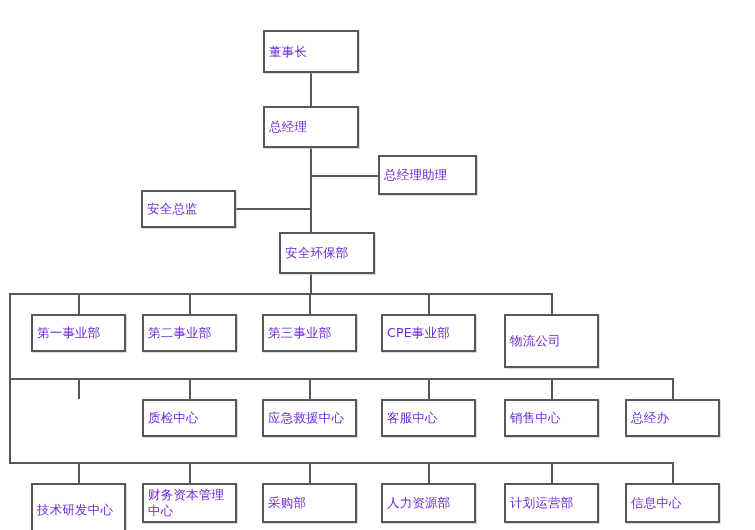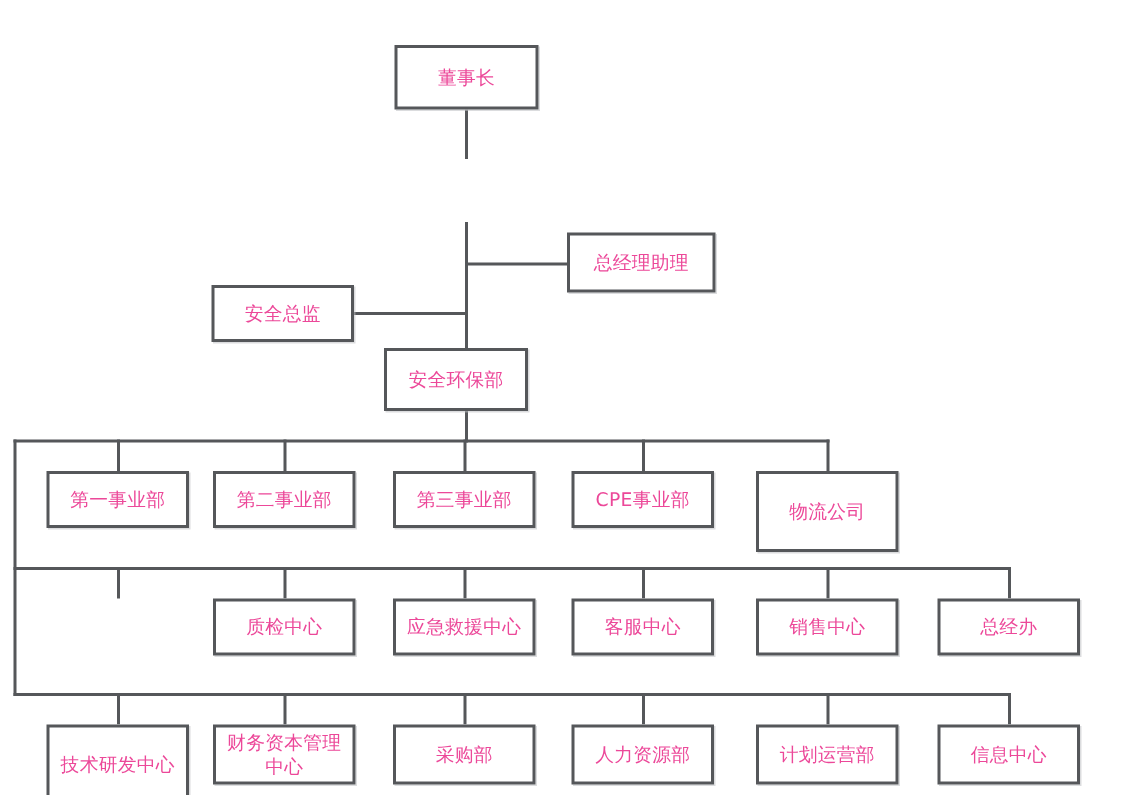--- a/index.html
+++ b/index.html
@@ -20,22 +20,21 @@
   }
   
   .node {
     position: absolute;
     box-sizing: border-box;
     border: 2px solid #55575a;
     background: #ffffff;
     display: flex;
     align-items: center;
     justify-content: center;
-    text-align: center;
-    color: #ec4899;
+    color: #6d28d9;
     font-size: 12.5px;
     line-height: 1.25;
     letter-spacing: 0.2px;
     padding: 2px 4px;
     z-index: 3;
     box-shadow: 1px 1px 0 rgba(190,192,195,0.55);
   }
   .node .node-label {
     display: block;
     width: 100%;
@@ -53,36 +52,39 @@
 <body>
 
 <div id="chart-root">
 
   <div class="node" style="left:263px; top:30px; width:96px; height:43px;">
     <span class="node-label">董事长</span>
   </div>
 
   <div class="line v" style="left:310px; top:73px; height:33px;"></div>
 
+  <div class="node" style="left:263px; top:106px; width:96px; height:42px;">
+    <span class="node-label">总经理</span>
+  </div>
 
   <div class="line v" style="left:310px; top:148px; height:84px;"></div>
 
   <div class="line h" style="left:310px; top:175px; width:68px;"></div>
 
   <div class="node" style="left:378px; top:155px; width:99px; height:40px;">
     <span class="node-label">总经理助理</span>
   </div>
 
   <div class="line h" style="left:236px; top:208px; width:76px;"></div>
 
   <div class="node" style="left:141px; top:190px; width:95px; height:38px;">
     <span class="node-label">安全总监</span>
   </div>
 
-  <div class="node" style="left:256px; top:232px; width:96px; height:42px;">
+  <div class="node" style="left:279px; top:232px; width:96px; height:42px;">
     <span class="node-label">安全环保部</span>
   </div>
 
   <div class="line v" style="left:310px; top:274px; height:21px;"></div>
 
   <div class="line h" style="left:9px; top:293px; width:544px;"></div>
 
   <div class="line v" style="left:9px; top:293px; height:171px;"></div>
 
   <div class="line v" style="left:78px;  top:293px; height:21px;"></div>

